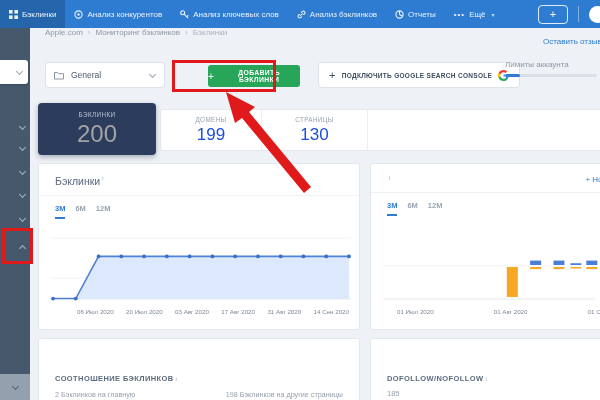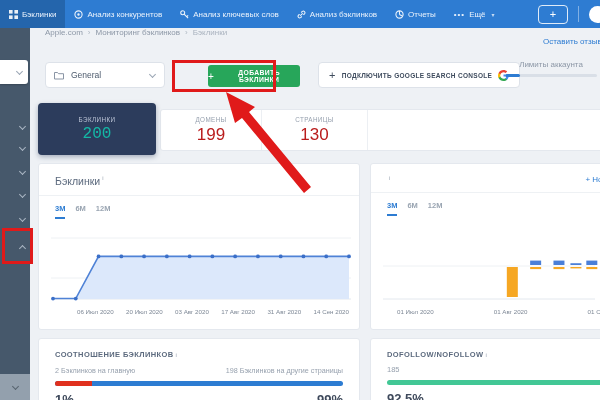--- a/index.html
+++ b/index.html
@@ -45,55 +45,55 @@
   .feedback-link { position:absolute; left:513px; top:9px; width:60px; overflow:hidden; white-space:nowrap; color:#2d7cd2; font-size:8px; cursor:pointer; }
 
   
   .toolbar { position:absolute; left:0; top:30px; width:570px; height:66px; }
   .folder-select { position:absolute; left:15px; top:4px; width:120px; height:26px; background:#fff; border:1px solid #dde2e9; border-radius:4px; display:flex; align-items:center; gap:7px; padding:0 8px; font-size:8.5px; color:#4c5a6c; cursor:pointer; }
   .folder-select .chev { margin-left:auto; }
   .btn-add { position:absolute; left:178px; top:7px; width:92px; height:22px; background:#27a65a; border:none; border-radius:3px; color:#fff; font-size:6.8px; font-weight:bold; letter-spacing:.4px; display:flex; align-items:center; justify-content:center; gap:4px; cursor:pointer; }
   .btn-add .plus { font-size:10px; font-weight:normal; }
   .btn-gsc { position:absolute; left:288px; top:4px; height:26px; background:#fff; border:1px solid #dde2e9; border-radius:4px; display:flex; align-items:center; gap:6px; padding:0 10px; font-size:6.5px; font-weight:bold; color:#3f4c5e; letter-spacing:.3px; cursor:pointer; }
   .btn-gsc .plus { font-size:11px; font-weight:normal; color:#3f4c5e; }
-  .limits { position:absolute; left:475px; top:2px; width:92px; text-align:center; font-size:8px; color:#8d98a7; cursor:pointer; }
+  .limits { position:absolute; left:475px; top:2px; width:92px; text-align:left; font-size:8px; color:#8d98a7; cursor:pointer; }
   .limits-bar { margin-top:5px; height:3px; border-radius:2px; background:#d9dfe7; position:relative; overflow:hidden; }
   .limits-bar .fill { position:absolute; left:0; top:0; height:3px; border-radius:2px; background:#2d7cd2; }
 
   
   .stats-row { position:absolute; left:130px; top:81px; width:460px; height:42px; background:#fff; border:1px solid #e4e8ee; border-radius:3px; display:flex; }
   .stat-cell { width:106px; flex:0 0 auto; border-left:1px solid #eceff3; display:flex; flex-direction:column; align-items:center; justify-content:center; cursor:pointer; }
   .stat-cell:first-child { border-left:none; }
   .stat-label { font-size:6.3px; letter-spacing:.4px; color:#96a0ae; margin-bottom:2px; white-space:nowrap; }
-  .stat-value { font-size:17px; color:#b91c1c; }
+  .stat-value { font-size:17px; color:#1d4ed8; }
   .stat-value.small { font-size:14px; }
   .stat-dark { position:absolute; left:8px; top:75px; width:118px; height:52px; background:#2c3c5c; border-radius:4px; box-shadow:0 2px 5px rgba(30,45,80,.35); display:flex; flex-direction:column; align-items:center; justify-content:center; cursor:pointer; z-index:2; }
   .stat-dark .stat-label { color:#b9c2d4; }
-  .stat-dark .stat-value { color:#14b8a6; font-size:16px;font-family:Liberation Mono, monospace; }
+  .stat-dark .stat-value { color:#a3a3a3; font-size:24px; }
 
   
   .card { position:absolute; background:#fff; border:1px solid #e4e8ee; border-radius:3px; }
   .card-backlinks { left:8px; top:135px; width:322px; height:167px; }
   .card-newlost  { left:340px; top:135px; width:262px; height:167px; }
   .card-ratio    { left:8px; top:310px; width:322px; height:95px; }
   .card-dofollow { left:340px; top:310px; width:262px; height:95px; }
   .card-title-row { display:flex; align-items:flex-start; padding:11px 14px 8px 16px; border-bottom:1px solid #eef1f4; }
   .card-title { font-size:10.5px; color:#5c6a7e; }
   .sup-info { font-size:6px; color:#9aa4b1; vertical-align:super; margin-left:2px; }
   .card-link { margin-left:auto; font-size:8px; color:#2d7cd2; white-space:nowrap; cursor:pointer; }
   .tabs { display:flex; gap:10px; padding:8px 0 0 16px; }
   .tab { font-size:7.5px; font-weight:bold; color:#9aa5b2; padding-bottom:4px; cursor:pointer; }
   .tab.active { color:#2d7cd2; border-bottom:2px solid #2d7cd2;text-align:right; }
   .chart-wrap { position:absolute; left:12px; right:8px; top:68px; }
   .xlabels { display:flex; justify-content:space-between; padding:2px 2px 0 26px; font-size:6.2px; color:#7e8896; white-space:nowrap; }
   .xlabels.bars { padding:2px 0 0 14px; }
   .xlabels span { cursor:default; }
 
   
-  .mini-title-row { display:flex; align-items:center; padding:11px 14px 0 16px; }
+  .mini-title-row { display:flex; align-items:center; padding:11px 14px 0 16px;margin-top:24px; }
   .mini-title { font-size:7.5px; font-weight:bold; letter-spacing:.4px; color:#5c6a7e; }
   .ratio-labels { display:flex; justify-content:space-between; padding:7px 16px 0 16px; font-size:7.2px; color:#97a1ae; }
   .hbar { position:relative; margin:6px 16px 0 16px; height:5px; border-radius:3px; background:#2d7cd2; overflow:hidden; }
   .hbar .red { position:absolute; left:0; top:0; height:5px; background:#e0301e; }
   .hbar.green { background:#42c795; }
   .pct-row { display:flex; justify-content:space-between; padding:6px 16px 0 16px; font-size:13px; font-weight:bold; color:#3f4a5c; }
   .count-line { padding:6px 16px 0 16px; font-size:7.5px; color:#97a1ae; }
 </style>
 </head>
 <body>

